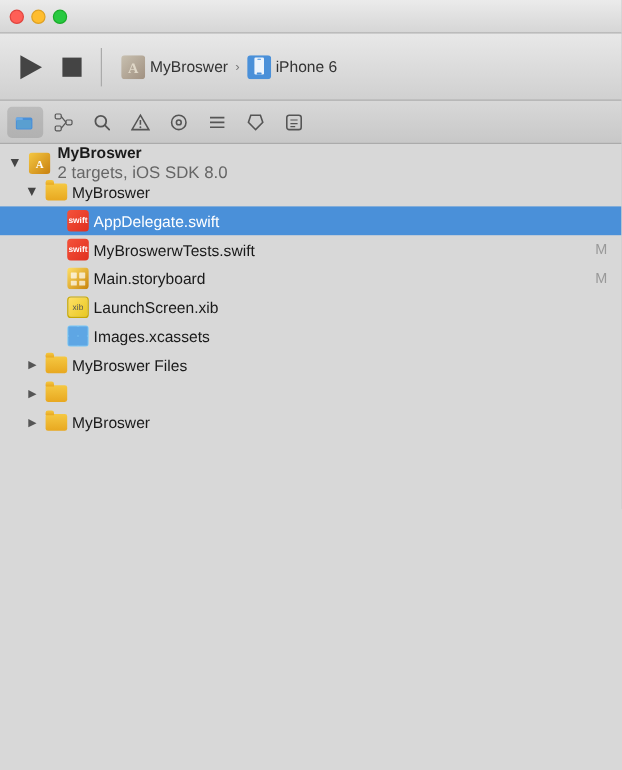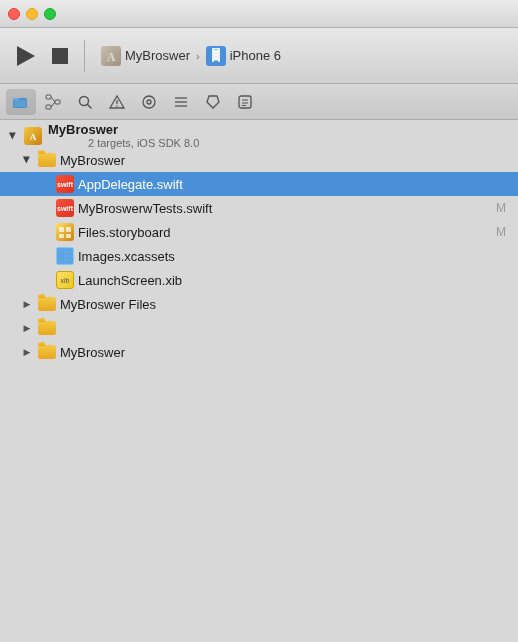--- a/index.html
+++ b/index.html
@@ -379,21 +379,21 @@
               <stop offset="0%" stop-color="#f5c842"></stop>
               <stop offset="100%" stop-color="#c88010"></stop>
             </linearGradient>
           </defs>
           <rect width="18" height="18" rx="3" fill="url(#projGrad)"></rect>
           <text x="9" y="13" text-anchor="middle" font-size="9" font-weight="bold" fill="white" font-family="serif">A</text>
         </svg>
       </div>
       <div style="display:flex;flex-direction:column;margin-left:2px;">
         <span class="item-label" style="font-size:13px;font-weight:bold;line-height:1.2;">MyBroswer</span>
-        <span style="font-size:11px;color:#666;line-height:1.2;margin-left:40px;">2 targets, iOS SDK 8.0</span>
+        <span style="font-size:14px;color:#666;line-height:1.2;">2 targets, iOS SDK 8.0</span>
       </div>
     </div>
 
     <div class="tree-item indent-1">
       <div class="disclosure open">▶</div>
       <div class="file-icon">
         <div class="folder-icon"></div>
       </div>
       <span class="item-label">MyBroswer</span>
     </div>
@@ -425,46 +425,46 @@
               <stop offset="100%" stop-color="#c8820a"></stop>
             </linearGradient>
           </defs>
           <rect width="18" height="18" rx="3" fill="url(#sbGrad)"></rect>
           <rect x="3" y="4" width="5" height="5" rx="0.5" fill="white" opacity="0.7"></rect>
           <rect x="10" y="4" width="5" height="5" rx="0.5" fill="white" opacity="0.7"></rect>
           <rect x="3" y="11" width="5" height="4" rx="0.5" fill="white" opacity="0.7"></rect>
           <rect x="10" y="11" width="5" height="4" rx="0.5" fill="white" opacity="0.7"></rect>
         </svg>
       </div>
-      <span class="item-label">Files.storyboard</span>
+      <span class="item-label">Main.storyboard</span>
       <span class="item-badge">M</span>
+    </div>
+
+    <div class="tree-item indent-2">
+      <div class="disclosure"></div>
+      <div class="file-icon">
+        <div class="xib-icon">xib</div>
+      </div>
+      <span class="item-label">LaunchScreen.xib</span>
     </div>
 
     <div class="tree-item indent-2">
       <div class="disclosure"></div>
       <div class="file-icon">
         <svg width="18" height="18" viewBox="0 0 18 18">
           <rect width="18" height="18" rx="3" fill="#7ec8f5"></rect>
           <rect x="1" y="1" width="8" height="8" rx="1" fill="#4a90d9" opacity="0.6"></rect>
           <rect x="9" y="1" width="8" height="8" rx="1" fill="#4a90d9" opacity="0.6"></rect>
           <rect x="1" y="9" width="8" height="8" rx="1" fill="#4a90d9" opacity="0.6"></rect>
           <rect x="9" y="9" width="8" height="8" rx="1" fill="#4a90d9" opacity="0.6"></rect>
         </svg>
       </div>
       <span class="item-label">Images.xcassets</span>
     </div>
 
-    <div class="tree-item indent-2">
-      <div class="disclosure"></div>
-      <div class="file-icon">
-        <div class="xib-icon">xib</div>
-      </div>
-      <span class="item-label">LaunchScreen.xib</span>
-    </div>
-
     <div class="tree-item indent-1">
       <div class="disclosure" style="color:#555;">▶</div>
       <div class="file-icon">
         <div class="folder-icon"></div>
       </div>
       <span class="item-label">MyBroswer Files</span>
     </div>
 
     <div class="tree-item" style="padding-left:20px;">
       <div class="disclosure" style="color:#555;">▶</div>

